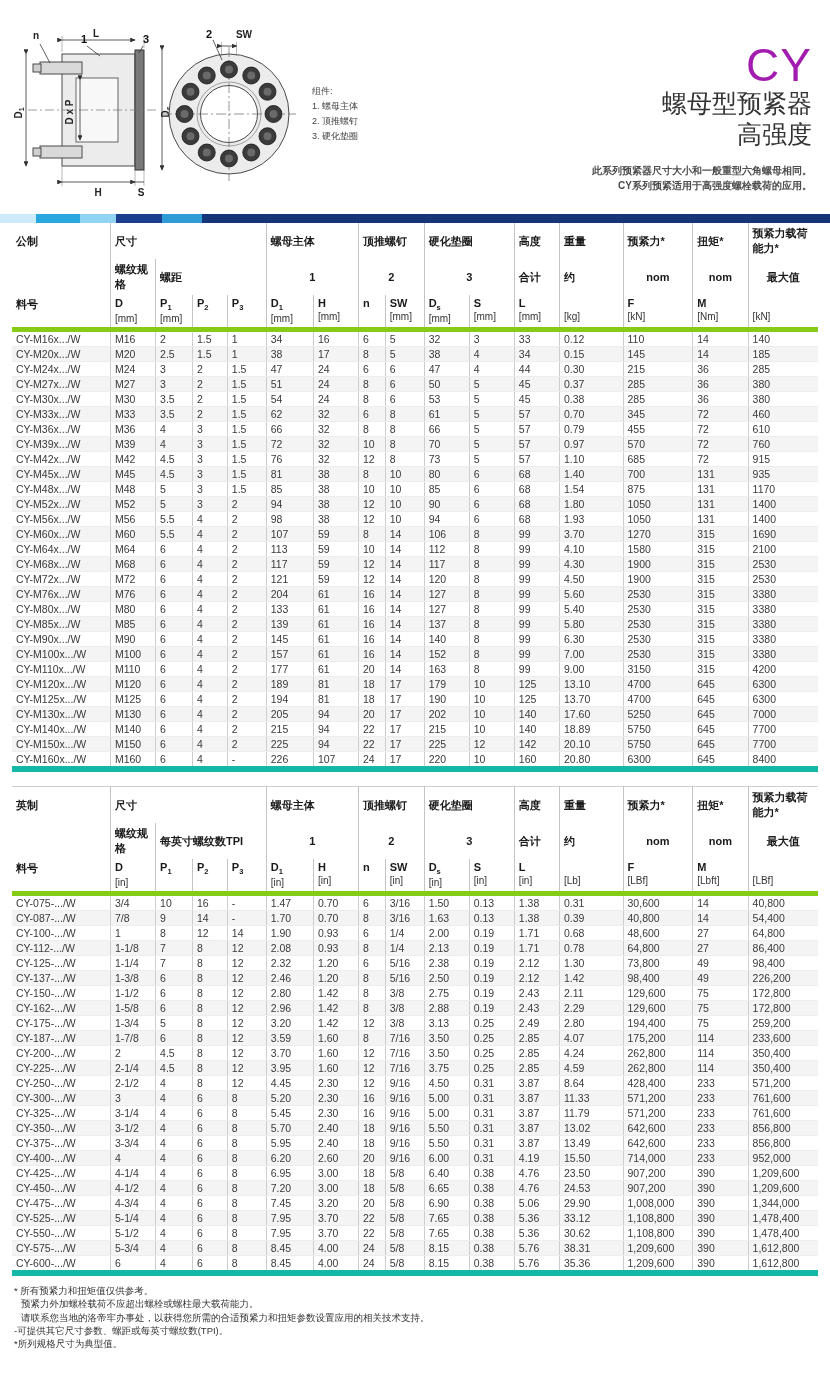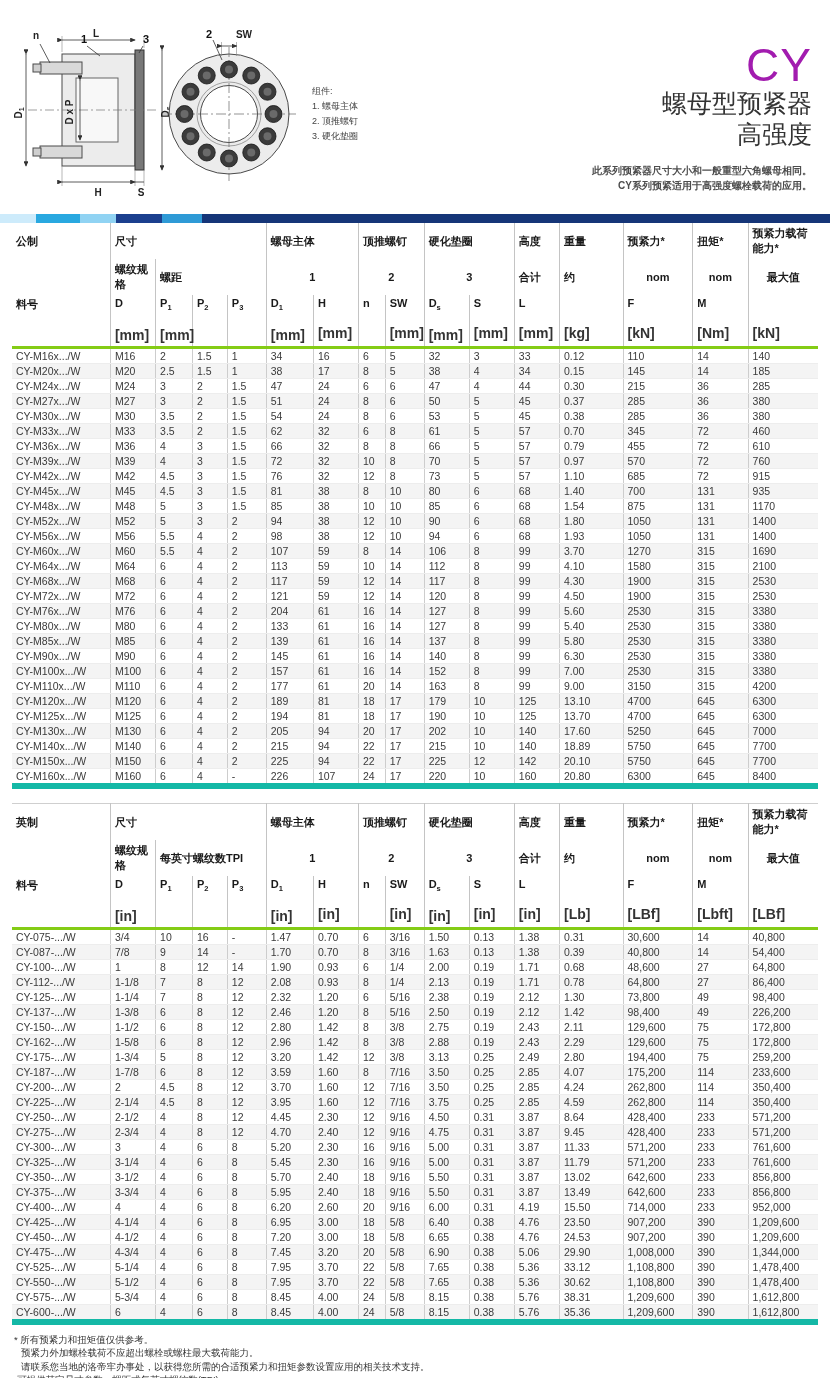--- a/index.html
+++ b/index.html
@@ -16,26 +16,26 @@
   .accent-bar{height:9px;width:100%;display:flex;margin-top:8px;}
   .accent-bar span{display:block;height:100%;}
   
   .tbl-wrap{margin:0 12px;}
   table{border-collapse:collapse;width:100%;table-layout:fixed;}
   table.imperial-tbl{border-top:1px solid #cfcfcf;}
   th,td{box-sizing:border-box;}
   thead th{font-size:11px;font-weight:bold;color:#1a1a1a;text-align:left;padding:3px 4px;vertical-align:middle;background:#fff;}
   .hr1 th{height:22px;}
   .hr2 th{height:22px;}
-  .hr3 th{vertical-align:top;height:34px;border-bottom:3px solid #84cc16;padding-top:2px;}
+  .hr3 th{vertical-align:top;height:34px;border-bottom:5px solid #84cc16;padding-top:2px;}
   .hr1 th + th,.hr2 th + th,.hr3 th + th{border-left:1px solid #c4c4c4;}
   .ce{text-align:center !important;}
   .symline{display:block;min-height:13px;}
   sub{font-size:7.5px;}
-  .unit{display:block;font-style:normal;font-weight:bold;font-size:14px;color:#333;margin-top:15px;}
+  .unit{display:block;font-style:normal;font-weight:normal;font-size:10px;color:#333;margin-top:1px;}
   tbody td{font-size:10.5px;color:#3a3a3a;padding:1px 4px;height:13.4px;white-space:nowrap;overflow:hidden;border-bottom:1px solid #ededed;}
   tbody td + td{border-left:1px solid #cdcdcd;}
   tbody tr:nth-child(even) td{background:#f4f4f4;}
   tbody tr:last-child td{border-bottom:6px solid #14b8a6;}
   .gap{height:14px;}
   
   .footnotes{margin:8px 14px 0;font-size:9.5px;color:#333;line-height:1.38;}
   .footnotes .ind{padding-left:7px;}
   
   svg text{font-family:"Liberation Sans",sans-serif;}
@@ -1148,38 +1148,20 @@
             <td>9/16</td>
             <td>4.50</td>
             <td>0.31</td>
             <td>3.87</td>
             <td>8.64</td>
             <td>428,400</td>
             <td>233</td>
             <td>571,200</td>
           </tr>
           <tr>
-            <td>CY-275-.../W</td>
-            <td>2-3/4</td>
-            <td>4</td>
-            <td>8</td>
-            <td>12</td>
-            <td>4.70</td>
-            <td>2.40</td>
-            <td>12</td>
-            <td>9/16</td>
-            <td>4.75</td>
-            <td>0.31</td>
-            <td>3.87</td>
-            <td>9.45</td>
-            <td>428,400</td>
-            <td>233</td>
-            <td>571,200</td>
-          </tr>
-          <tr>
             <td>CY-300-.../W</td>
             <td>3</td>
             <td>4</td>
             <td>6</td>
             <td>8</td>
             <td>5.20</td>
             <td>2.30</td>
             <td>16</td>
             <td>9/16</td>
             <td>5.00</td>

